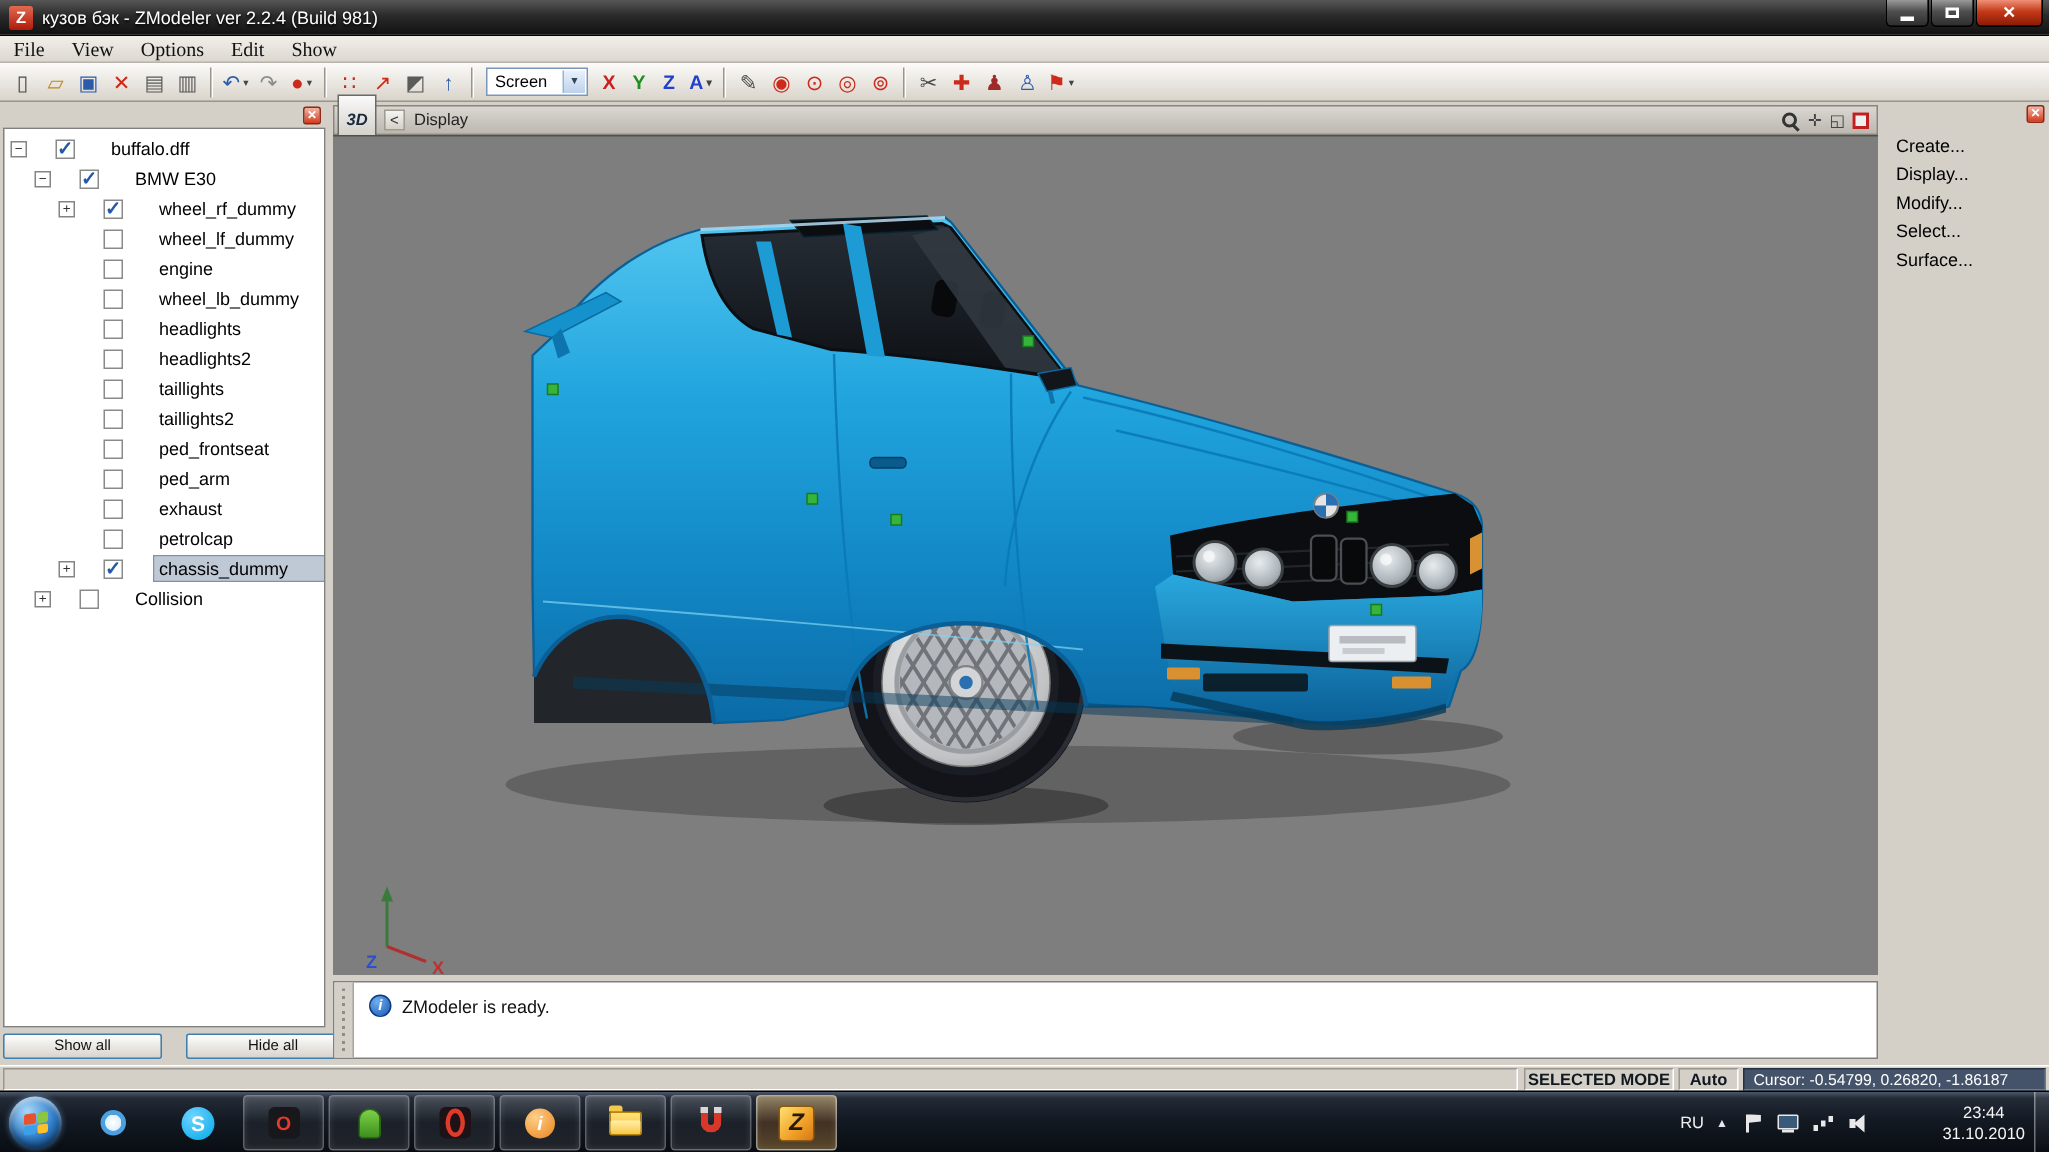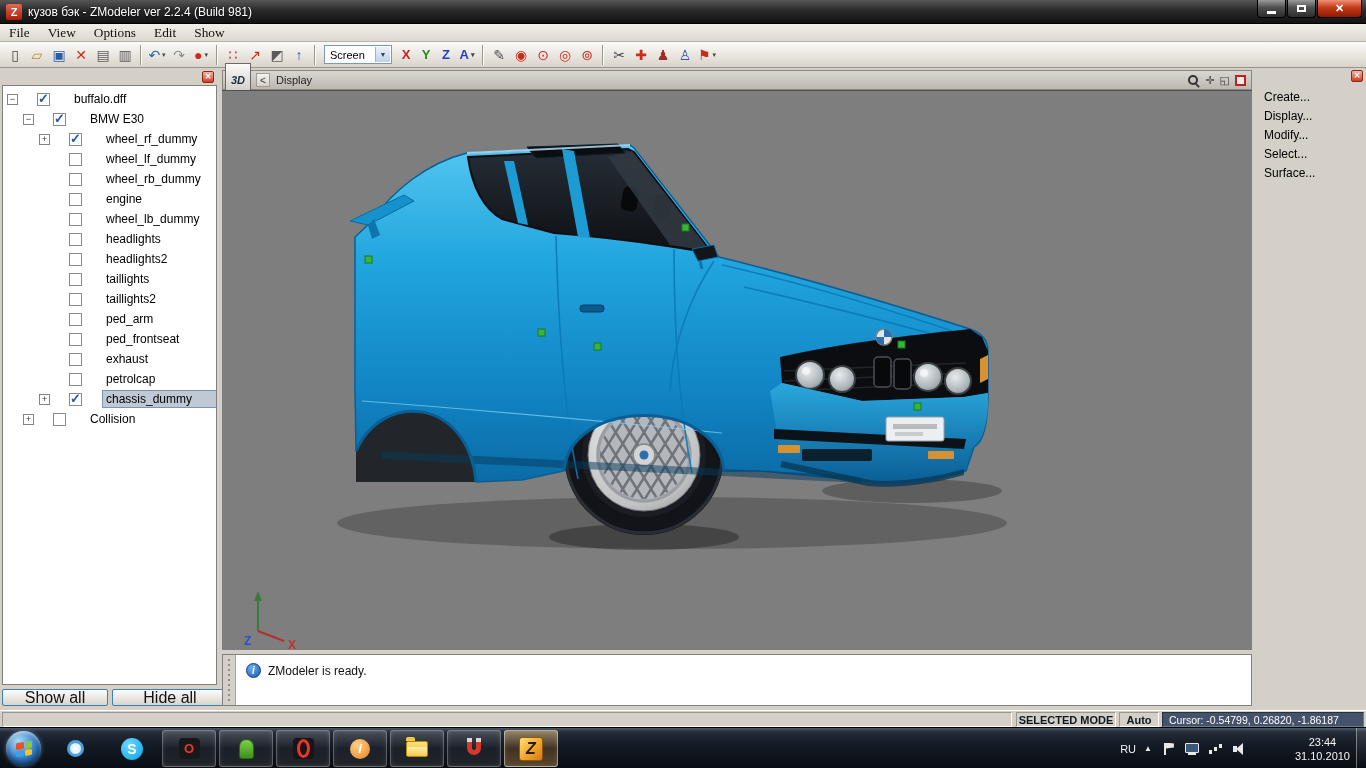--- a/index.html
+++ b/index.html
@@ -61,24 +61,24 @@
   .texp[data-expand="plus"]::after { content:"+"; }
   .texp[data-expand="minus"]::after { content:"−"; }
   .texp[data-expand="none"] { visibility:hidden; }
   .tchk { width:13px; height:13px; border:1px solid #8a8a8a; background:#fff; margin-right:5px;
     position:relative; flex:none; }
   .tchk[data-checked="true"]::after { content:"✓"; position:absolute; left:0px; top:-3px;
     color:#2458a8; font-size:13px; font-weight:bold; }
   .tlabel { flex:1; padding:1px 3px; white-space:nowrap; }
   .trow[data-selected="true"] .tlabel { background:#bfc9d6; outline:1px solid #7e93ad; }
   .pbtn { position:absolute; bottom:4px; height:17px; background:linear-gradient(#fdfdfd,#d8d4cc);
-    border:1px solid #3c7fb1; border-radius:2px; font-size:16px; display:flex; align-items:center;
+    border:1px solid #3c7fb1; border-radius:2px; font-size:10px; display:flex; align-items:center;
     justify-content:center; color:#111; }
   #btn-showall { left:2px; width:106px; }
-  #btn-hideall { left:112px; width:116px; }
+  #btn-hideall { left:124px; width:116px; }
 
   
   #viewport { position:absolute; left:222px; top:70px; width:1030px; height:580px; }
   #vheader { position:absolute; left:0; top:0; width:1030px; height:20px;
     background:linear-gradient(#dad7d1,#bcb8b0); border:1px solid #8a867e; display:flex; align-items:center; }
   #tab3d { width:26px; height:34px; margin:0 5px 0 2px; background:linear-gradient(#fafafa,#ccc8c0);
     border:1px solid #6a6a6a; font-size:11px; font-weight:bold; font-style:italic; color:#1a2a3a;
     display:flex; align-items:center; justify-content:center; }
   #backbtn { width:14px; height:14px; font-size:10px; color:#333; display:flex; align-items:center;
     justify-content:center; border:1px solid #a09c94; background:linear-gradient(#f4f4f2,#d4d0c8); }
@@ -295,25 +295,20 @@
         <span class="tchk" data-checked="true"></span>
         <span class="tlabel">wheel_rf_dummy</span>
       </div>
 
       <div class="trow" data-depth="2" data-selected="false">
         <span class="texp" data-expand="none"></span>
         <span class="tchk" data-checked="false"></span>
         <span class="tlabel">wheel_lf_dummy</span>
       </div>
 
-      <div class="trow" data-depth="2" data-selected="false">
-        <span class="texp" data-expand="none"></span>
-        <span class="tchk" data-checked="false"></span>
-        <span class="tlabel">wheel_rb_dummy</span>
-      </div>
 
       <div class="trow" data-depth="2" data-selected="false">
         <span class="texp" data-expand="none"></span>
         <span class="tchk" data-checked="false"></span>
         <span class="tlabel">engine</span>
       </div>
 
       <div class="trow" data-depth="2" data-selected="false">
         <span class="texp" data-expand="none"></span>
         <span class="tchk" data-checked="false"></span>
@@ -340,27 +335,27 @@
 
       <div class="trow" data-depth="2" data-selected="false">
         <span class="texp" data-expand="none"></span>
         <span class="tchk" data-checked="false"></span>
         <span class="tlabel">taillights2</span>
       </div>
 
       <div class="trow" data-depth="2" data-selected="false">
         <span class="texp" data-expand="none"></span>
         <span class="tchk" data-checked="false"></span>
+        <span class="tlabel">ped_frontseat</span>
+      </div>
+
+      <div class="trow" data-depth="2" data-selected="false">
+        <span class="texp" data-expand="none"></span>
+        <span class="tchk" data-checked="false"></span>
         <span class="tlabel">ped_arm</span>
-      </div>
-
-      <div class="trow" data-depth="2" data-selected="false">
-        <span class="texp" data-expand="none"></span>
-        <span class="tchk" data-checked="false"></span>
-        <span class="tlabel">ped_frontseat</span>
       </div>
 
       <div class="trow" data-depth="2" data-selected="false">
         <span class="texp" data-expand="none"></span>
         <span class="tchk" data-checked="false"></span>
         <span class="tlabel">exhaust</span>
       </div>
 
       <div class="trow" data-depth="2" data-selected="false">
         <span class="texp" data-expand="none"></span>

